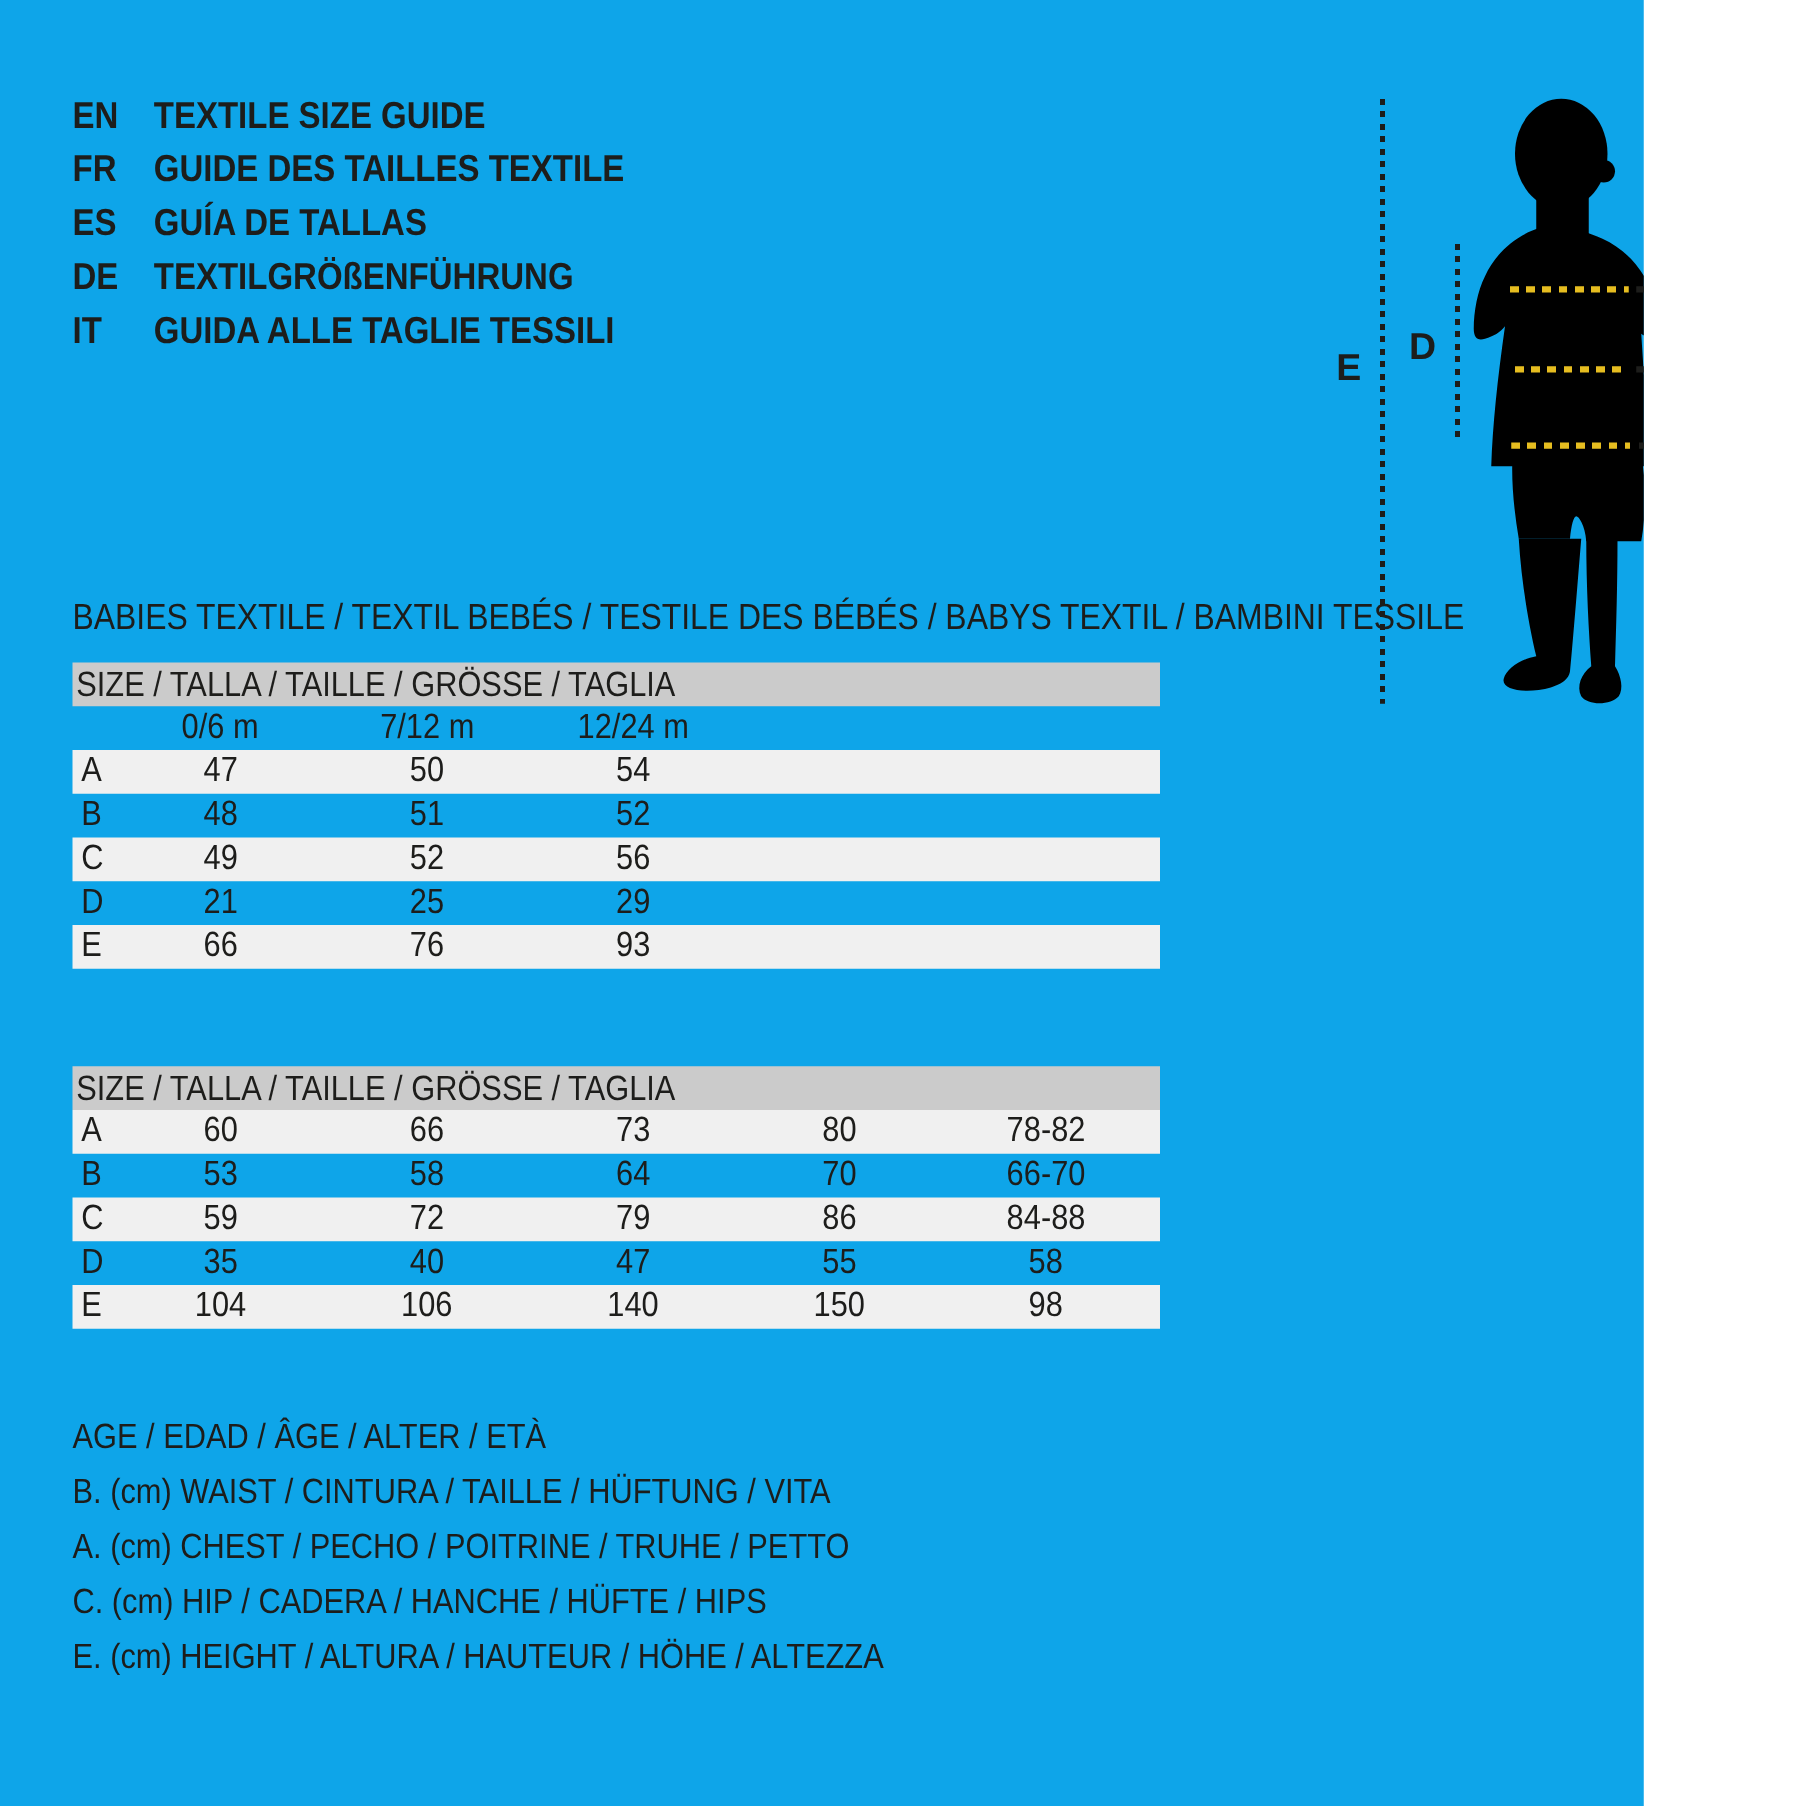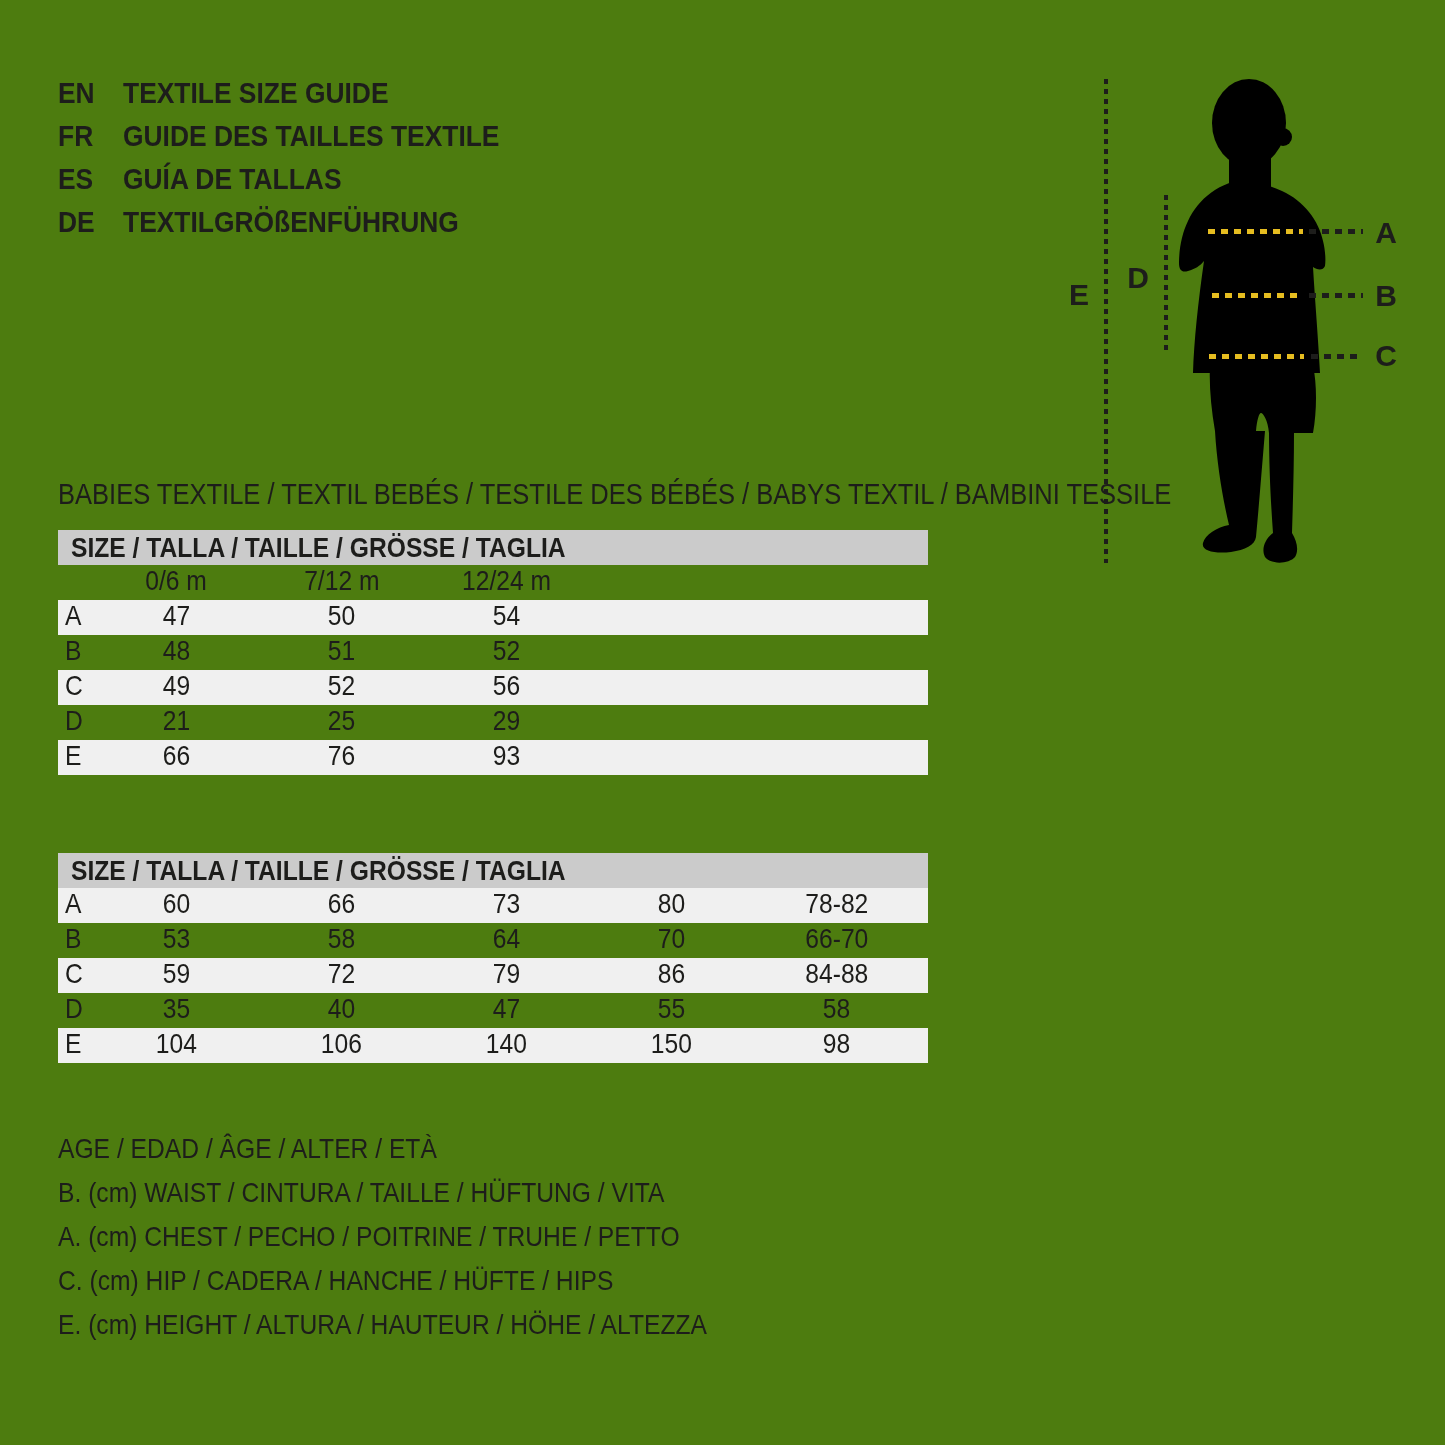--- a/index.html
+++ b/index.html
@@ -4,42 +4,42 @@
 <style>
   :root{
     --text-black:#1d1d1b;
     --header-bar-gray:#cbcbcb;
     --row-stripe-gray:#f0f0f0;
     --dash-yellow:#e6bd20;
     --silhouette-black:#000000;
   }
   html,body{margin:0;padding:0;background:#ffffff;}
   .page{
-    position:relative;width:1445px;height:1445px;background:#4d7c0f;overflow:hidden;
+    position:relative;width:1315px;height:1445px;background:#0ea5e9;overflow:hidden;
     font-family:"Liberation Sans","DejaVu Sans",sans-serif;
     color:var(--text-black);
   }
   
   .cz{display:inline-block;transform:scaleX(.88);transform-origin:0 50%;white-space:nowrap;}
   .czc{display:inline-block;transform:scaleX(.88);transform-origin:50% 50%;white-space:nowrap;}
 
   
   .lang-block{position:absolute;left:58px;top:71px;}
   .lang-row{display:flex;align-items:center;height:43px;font-size:30px;font-weight:700;}
   .lang-code{width:65px;flex:0 0 65px;}
   
   .sec-heading{position:absolute;left:58px;height:36px;line-height:36px;font-size:29px;font-weight:400;margin:0;}
   .heading-babies{top:476px;}
   .heading-children{top:800px;}
 
   
   .size-table{position:absolute;left:58px;width:870px;}
   .table-babies{top:530px;}
   .table-children{top:853px;}
-  .size-bar{height:35px;background:var(--header-bar-gray);display:flex;align-items:center;padding-left:13px;box-sizing:border-box;font-size:28px;font-weight:700;}
+  .size-bar{height:35px;background:var(--header-bar-gray);display:flex;align-items:center;padding-left:3px;box-sizing:border-box;font-size:28px;font-weight:400;}
   .trow{display:flex;align-items:flex-start;height:35px;font-size:28px;}
   .trow.stripe{background:var(--row-stripe-gray);}
   .cletter{width:36px;flex:0 0 36px;padding-left:7px;box-sizing:border-box;}
   .ccol{width:165px;flex:0 0 165px;text-align:center;}
 
   
   .legend{position:absolute;left:58px;top:1133px;}
   .legend-line{height:44px;display:flex;align-items:flex-start;font-size:28px;}
 
   
@@ -63,20 +63,24 @@
       <span class="lang-code"><span class="cz">FR</span></span>
       <span class="cz">GUIDE DES TAILLES TEXTILE</span>
     </div>
     <div class="lang-row">
       <span class="lang-code"><span class="cz">ES</span></span>
       <span class="cz">GUÍA DE TALLAS</span>
     </div>
     <div class="lang-row">
       <span class="lang-code"><span class="cz">DE</span></span>
       <span class="cz">TEXTILGRÖßENFÜHRUNG</span>
+    </div>
+    <div class="lang-row">
+      <span class="lang-code"><span class="cz">IT</span></span>
+      <span class="cz">GUIDA ALLE TAGLIE TESSILI</span>
     </div>
   </section>
 
   <div>
     <svg class="silhouette" viewBox="0 0 210 490" aria-hidden="true">
       <g fill="var(--silhouette-black)">
         <ellipse cx="84" cy="48" rx="37" ry="44"></ellipse>
         <circle cx="118" cy="62" r="9"></circle>
         <rect x="64" y="70" width="42" height="45"></rect>
         <path d="M84 104 C55 106 33 124 23 146 C17 158 14 174 14 188 C14 195 17 198 23 196 C30 194 35 191 39 186 C33 228 29 266 28 298 L155 298 C153 260 150 226 148 192 C152 195 158 196 160 191 C161 184 160 174 158 166 C154 146 139 126 117 116 C106 111 94 108 84 104 Z"></path>

